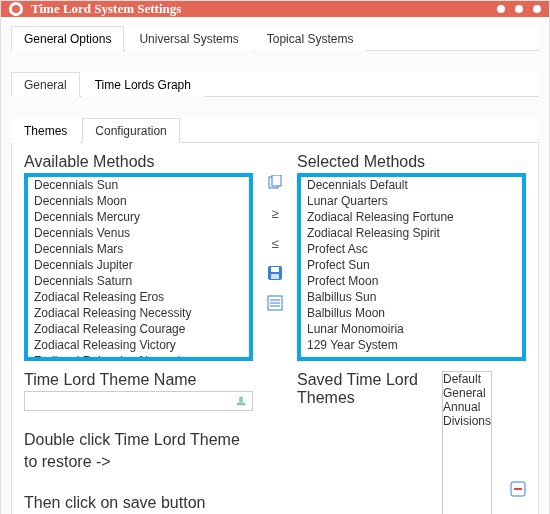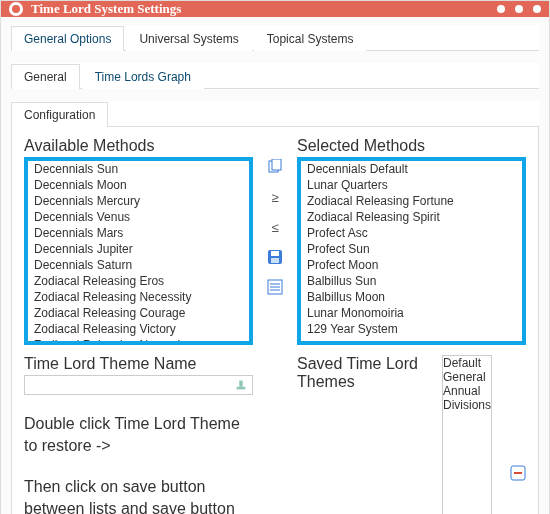--- a/index.html
+++ b/index.html
@@ -8,22 +8,22 @@
   .titlebar { background: #e36756; color: #fff; display: flex; align-items: center; height: 28px; padding: 0 8px; font-family: Liberation Serif, serif; }
   .titlebar .app-icon { width: 14px; height: 14px; border-radius: 50%; background: #fff; margin-right: 8px; display: flex; align-items: center; justify-content: center; }
   .titlebar .app-icon svg { width: 10px; height: 10px; }
   .titlebar .title { font-weight: 600; font-size: 13px; flex: 1; }
   .win-controls { display: flex; gap: 10px; }
   .win-dot { width: 8px; height: 8px; border-radius: 50%; background: #fff; }
   .content { flex: 1; background: #fbfbfb; padding: 8px 10px 10px 10px; display: flex; flex-direction: column; }
   .tabs { display: flex; border-bottom: 1px solid #ddd; background: #fff; }
   .tab { padding: 5px 12px; border: 1px solid transparent; border-bottom: none; cursor: pointer; position: relative; top: 1px; background: #fff; margin-right: 2px; }
   .tab.active { border-color: #ddd; z-index: 2; }
-  .tab.accent { color: #0c4a6e; }
-  .subtabs { margin-top: 12px; }
+  .tab.accent { color: #000000; }
+  .subtabs { margin-top: 20px; }
   .subpanel { flex: 1; border: 1px solid #ddd; border-top: none; background: #fff; padding: 10px 12px 8px 12px; display: flex; gap: 12px; }
   .col-left { flex: 1; display: flex; flex-direction: column; }
   .col-mid { width: 20px; display: flex; flex-direction: column; align-items: center; gap: 14px; padding-top: 22px; }
   .col-right { flex: 1; display: flex; flex-direction: column; }
   .group-label { font-size: 16px; color: #333; margin-bottom: 2px; }
   .listbox { border: 4px solid #0ea5e9; height: 188px; overflow-y: scroll; background: #fff; }
   .listbox .item { padding: 1px 6px; cursor: default; white-space: nowrap; }
   .field-row { margin-top: 10px; }
   .text-input { width: 100%; border: 1px solid #ccc; padding: 2px 24px 2px 4px; height: 20px; background: #fff; position: relative; }
   .input-wrap { position: relative; }
@@ -66,20 +66,21 @@
       <div class="tab"><span>Universal Systems</span></div>
       <div class="tab"><span>Topical Systems</span></div>
     </div>
 
     <div class="tabs subtabs">
       <div class="tab active"><span>General</span></div>
       <div class="tab accent"><span>Time Lords Graph</span></div>
     </div>
 
     <div class="tabs subtabs">
+      <div class="tab accent"><span>Themes</span></div>
       <div class="tab active"><span>Configuration</span></div>
     </div>
 
     <div class="subpanel">
 
       <div class="col-left">
         <div class="group-label">Available Methods</div>
         <div class="listbox" id="available-list">
             <div class="item">Decennials Sun</div>
             <div class="item">Decennials Moon</div>

